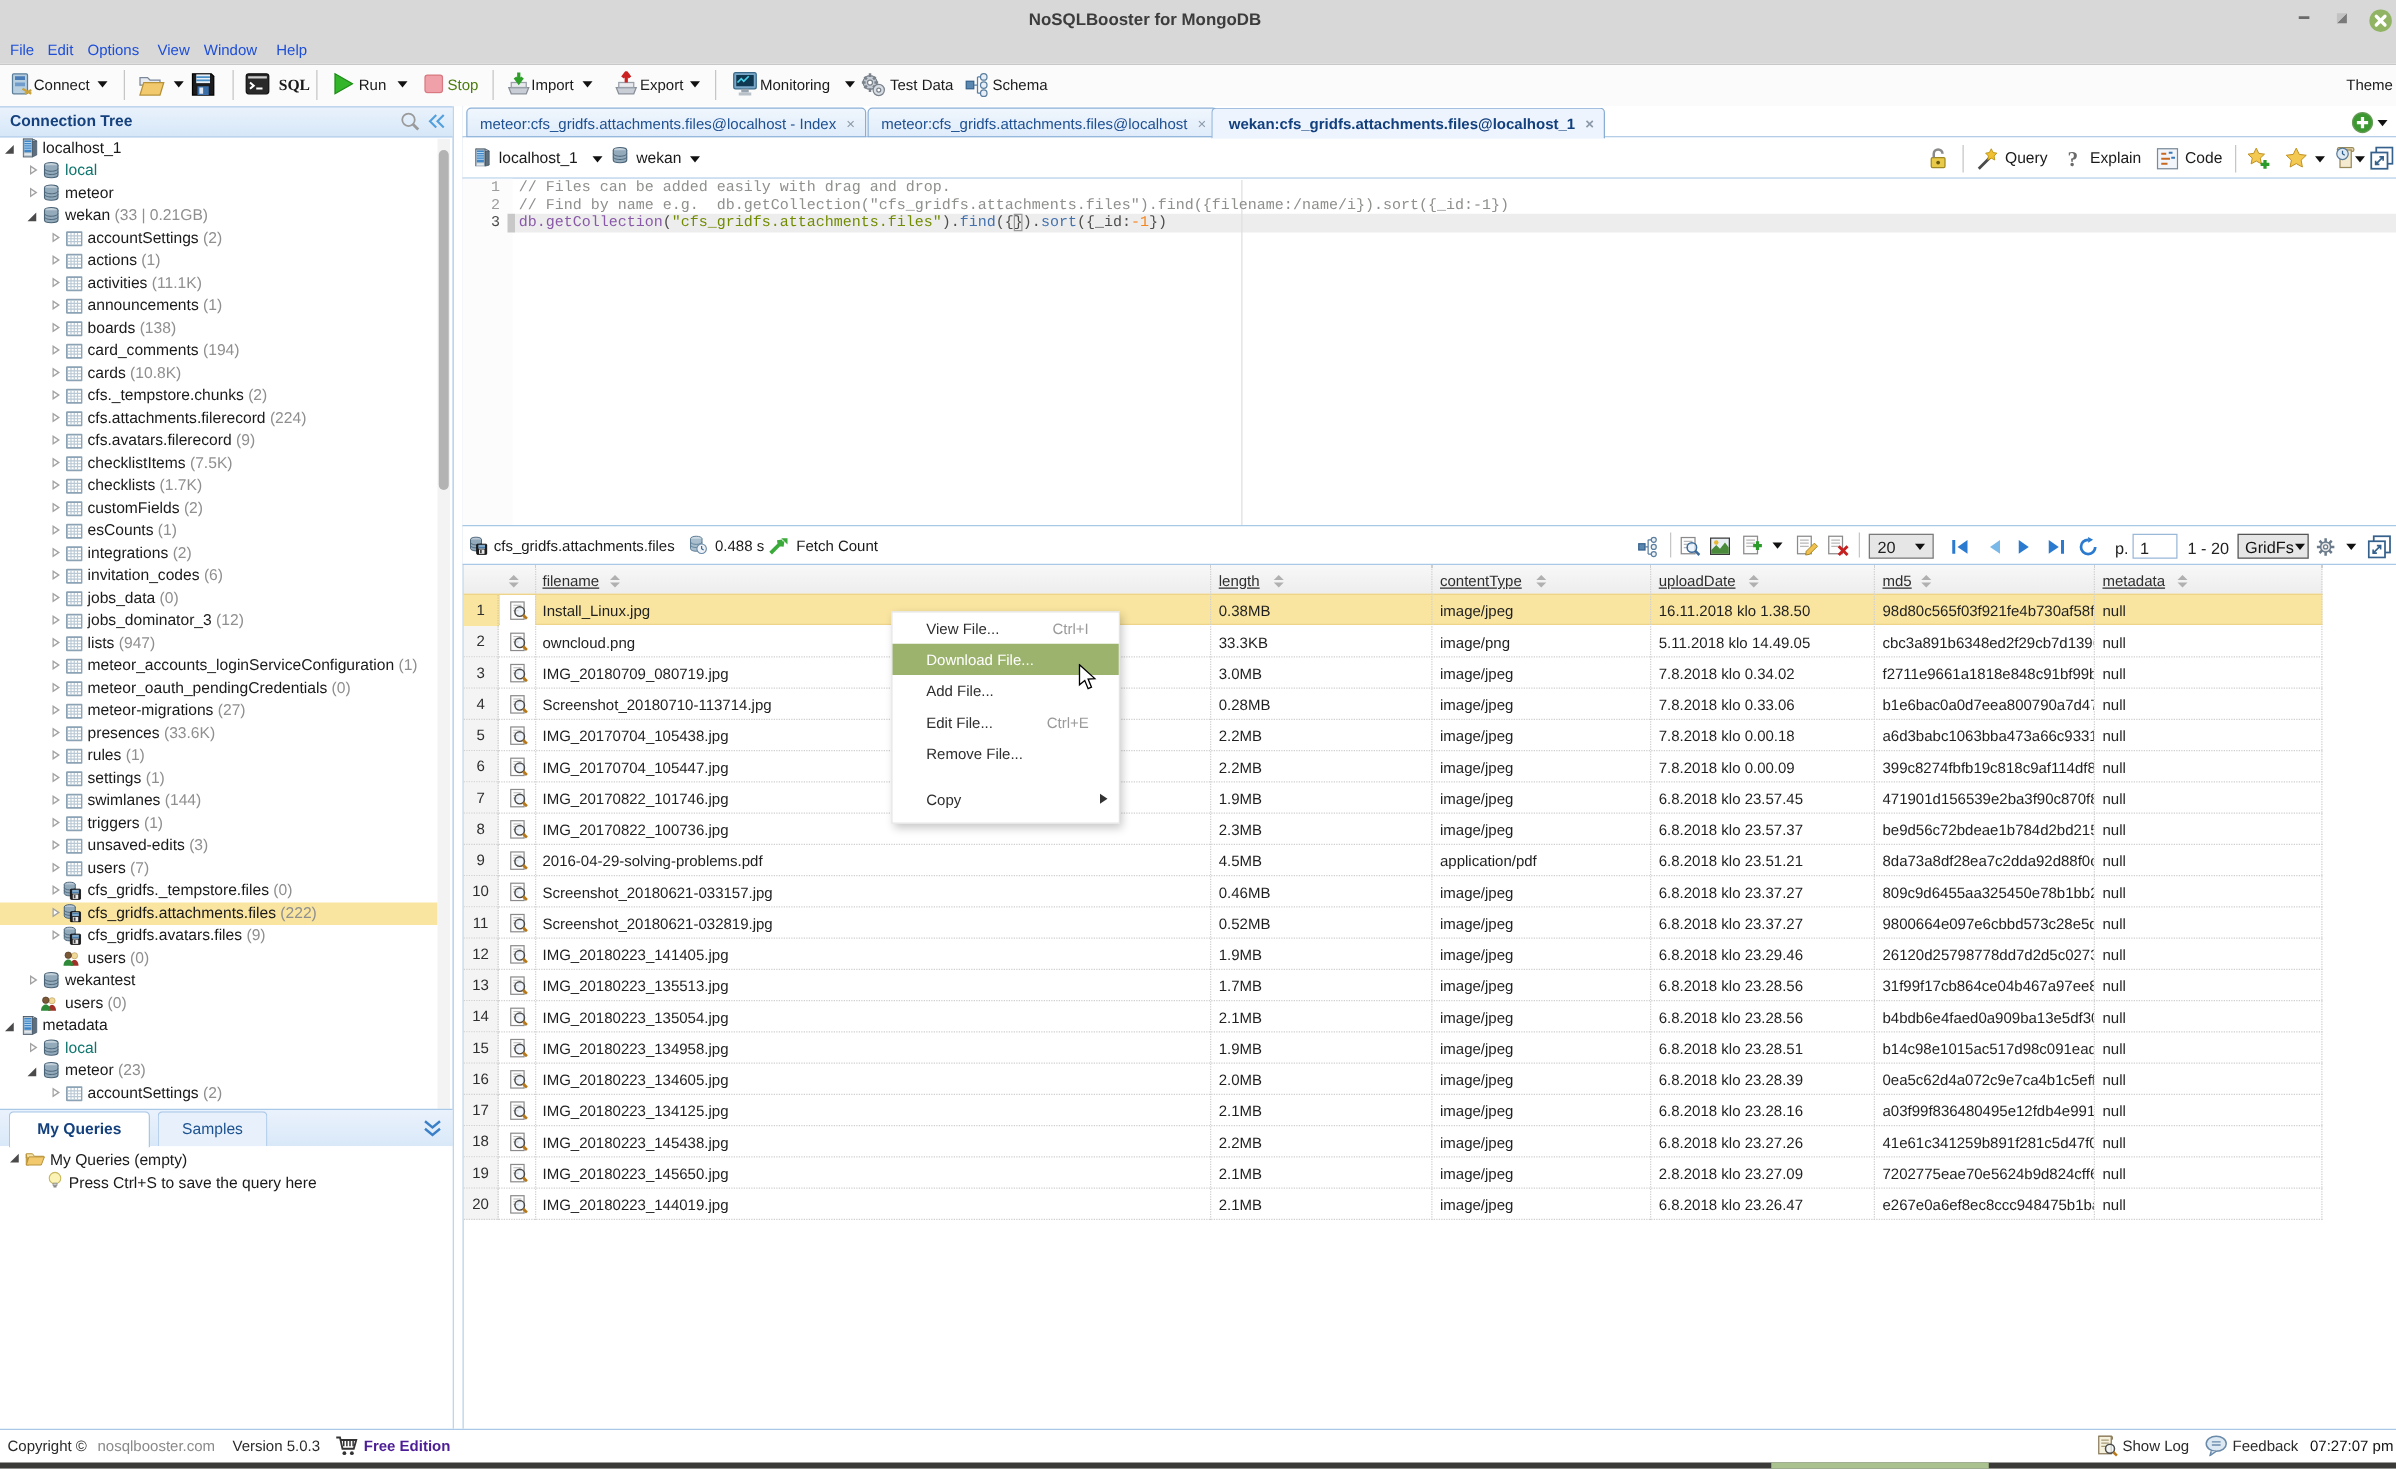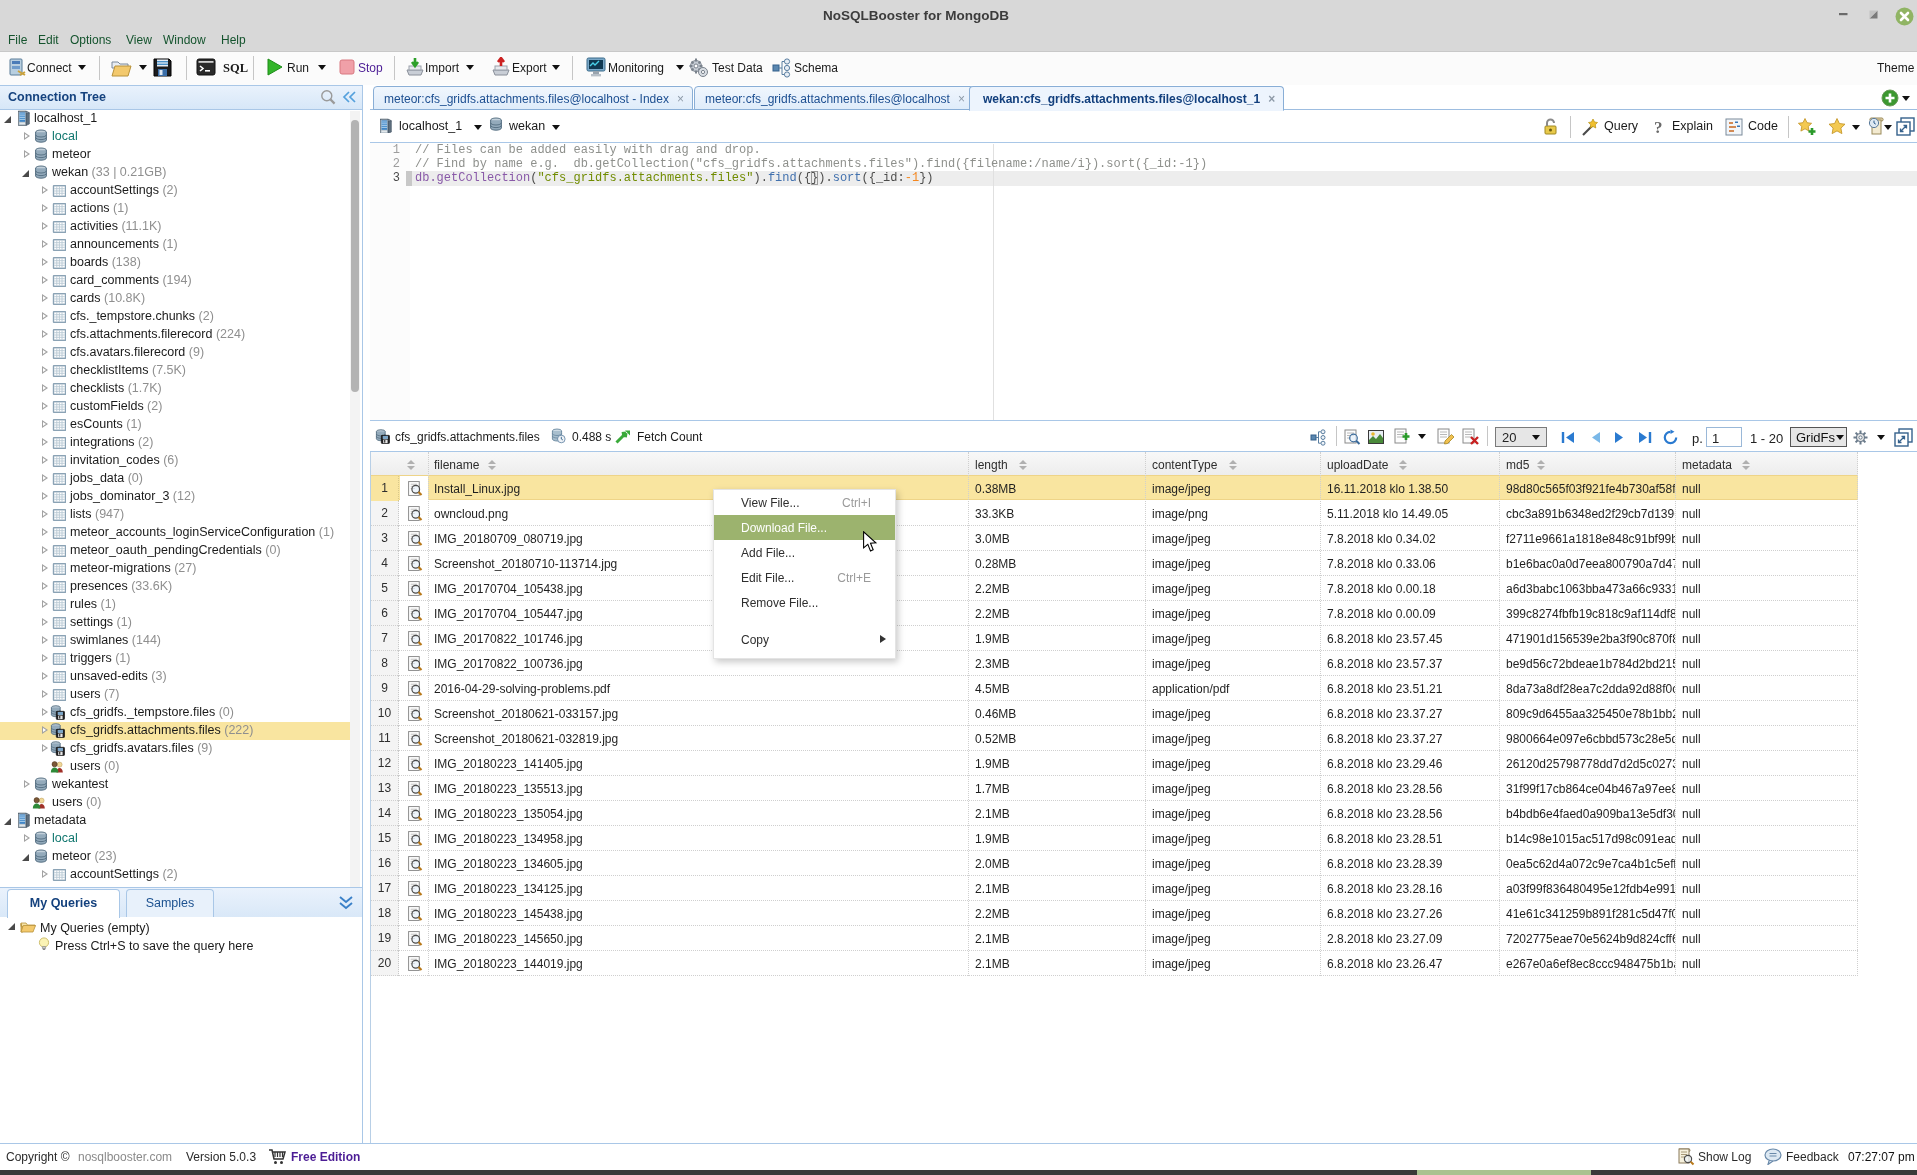--- a/index.html
+++ b/index.html
@@ -1,37 +1,37 @@
 <!DOCTYPE html>
 <html><head><meta charset="utf-8">
 <style>
 *{margin:0;padding:0;box-sizing:border-box;}
 html,body{width:1917px;height:1175px;overflow:hidden;}
 body{font-family:"Liberation Sans",sans-serif;position:relative;background:#fff;font-size:13px;color:#222;}
 .abs,.ti,.mi,.tbtxt,.tbsep,.caret,.crtxt,.cl,.ln,.hc,.grow,.cmi,.cmsep,.sbtxt,.rhtxt,.sorter,.colsep,.rowsep,.qtab,.tab{position:absolute;}
 svg{position:absolute;}
-.mi{top:33px;font-size:12px;color:#14532d;}
+.mi{top:33px;font-size:12px;color:#1d4ed8;}
 .tbtxt{top:61px;font-size:12px;color:#1a1a1a;}
 .tbsep{top:56px;height:24px;width:1px;background:#c6c6c6;}
 .caret{width:0;height:0;border-left:4.5px solid transparent;border-right:4.5px solid transparent;border-top:5px solid #111;}
 .ti{height:18px;font-size:12.5px;white-space:nowrap;width:350px;}
 .ti .nm{position:absolute;top:1px;color:#1a1a1a;}
 .ti .nm.dim{color:#0f766e;}
 .ct{color:#8f8f8f;}
 .exd{position:absolute;width:0;height:0;border-left:7px solid transparent;border-bottom:7px solid #4a4a4a;top:6px;}
 .exc{position:absolute;top:4px;width:0;height:0;}.exc:before{content:"";position:absolute;border-top:4.5px solid transparent;border-bottom:4.5px solid transparent;border-left:6.2px solid #a2a2a2;left:0;top:0;}.exc:after{content:"";position:absolute;border-top:2.8px solid transparent;border-bottom:2.8px solid transparent;border-left:3.9px solid #fff;left:1px;top:1.7px;}
 .tab{top:86px;height:24px;border:1px solid #89aed6;border-radius:4px 4px 0 0;font-size:12px;color:#1d4f91;padding:5px 8px 0 10px;background:linear-gradient(#f0f6fd,#dfecfa);white-space:nowrap;}
 .tab .x{color:#8d9aa8;margin-left:8px;font-size:12px;}
 .tab.active{background:#edf4fd;font-weight:bold;color:#123f7d;height:25px;z-index:3;border-bottom:1px solid #edf4fd;}
 .crtxt{top:119px;font-size:12.5px;color:#1a1a1a;}
 .cl{height:14px;line-height:14px;white-space:pre;font-family:"Liberation Mono",monospace;font-size:12px;}
 .ln{width:30px;text-align:right;color:#9d9d9d;font-family:"Liberation Mono",monospace;font-size:12px;height:14px;line-height:14px;}
 .cmt{color:#8e908c;}.kw{color:#8959a8;}.str{color:#718c00;}.fn{color:#4271ae;}.num{color:#f5871f;}.pl{color:#4d4d4c;}
 .rhtxt{top:430px;font-size:12px;color:#1a1a1a;}
-.hc{top:458px;font-size:12px;color:#2e2e2e;}
+.hc{top:458px;font-size:12px;color:#2e2e2e;text-decoration:underline;}
 .sorter:before,.sorter:after{content:"";position:absolute;left:0;width:0;height:0;border-left:4px solid transparent;border-right:4px solid transparent;}
 .sorter:before{border-bottom:4px solid #b0b0b0;top:0;}
 .sorter:after{border-top:4px solid #b0b0b0;top:6px;}
 .grow{width:1487px;height:25px;font-size:12px;left:371px;}
 .gn{position:absolute;left:0;top:0;width:28px;height:25px;background:#f4f4f4;border-right:1px dotted #c9c9c9;text-align:center;line-height:25px;color:#2e2e2e;font-size:12px;}
 .cell{position:absolute;top:6px;white-space:nowrap;overflow:hidden;color:#1f1f1f;}
 .grow.sel{background:#f9e5a0;border-top:1px solid #eed488;border-bottom:1px solid #eed488;height:25px;margin-top:-1px;}
 .grow.sel .gn{background:#f9e5a0;border-right-color:#d8c88a;}
 .rowsep{width:1487px;border-bottom:1px dotted #cfcfcf;height:0;left:371px;}
 .colsep{width:0;border-right:1px dotted #cfcfcf;}
@@ -96,21 +96,21 @@
 <div class="tbtxt" style="left:223px;font-family:'Liberation Serif',serif;font-weight:bold;font-size:12.5px;top:61px">SQL</div>
 <div class="tbsep" style="left:253px"></div>
 <svg style="left:266px;top:58px" width="17" height="18" viewBox="0 0 17 18">
     <path d="M2 1 L16 9 L2 17 z" fill="#33b52a" stroke="#1e8c18"></path>
   </svg>
 <div class="tbtxt" style="left:287px">Run</div>
 <div class="caret" style="left:318px;top:65px"></div>
 <svg style="left:339px;top:59px" width="16" height="16" viewBox="0 0 16 16">
     <rect x="1" y="1" width="14" height="14" rx="2" fill="#f0a0a8" stroke="#d87880"></rect>
   </svg>
-<div class="tbtxt" style="left:358px;color:#4c1d95">Stop</div>
+<div class="tbtxt" style="left:358px;color:#4d7c0f">Stop</div>
 <div class="tbsep" style="left:394px"></div>
 <svg style="left:404px;top:57px" width="22" height="22" viewBox="0 0 22 22">
     <path d="M3 13 h16 l-2 5 H5 z" fill="#c9ced6" stroke="#8a909a"></path>
     <rect x="5" y="9" width="12" height="4" fill="#e8eaee" stroke="#9aa0aa"></rect>
     <path d="M11 1 v7 M8 5 l3 4 3-4" stroke="#2ea02a" stroke-width="2.6" fill="none"></path>
   </svg>
 <div class="tbtxt" style="left:425px">Import</div>
 <div class="caret" style="left:466px;top:65px"></div>
 <svg style="left:490px;top:57px" width="22" height="22" viewBox="0 0 22 22">
     <path d="M3 13 h16 l-2 5 H5 z" fill="#c9ced6" stroke="#8a909a"></path>

